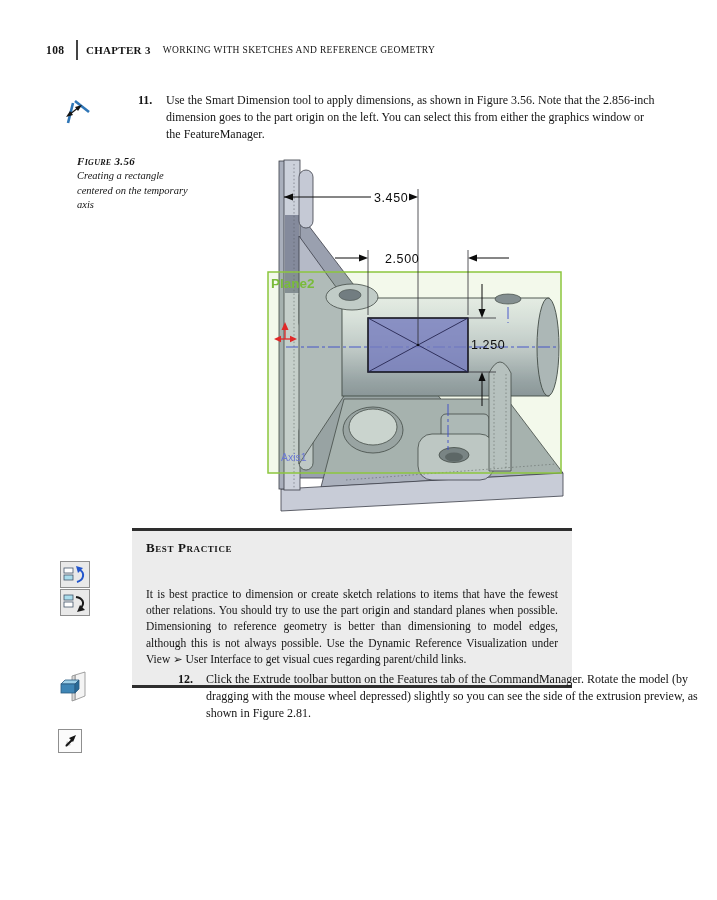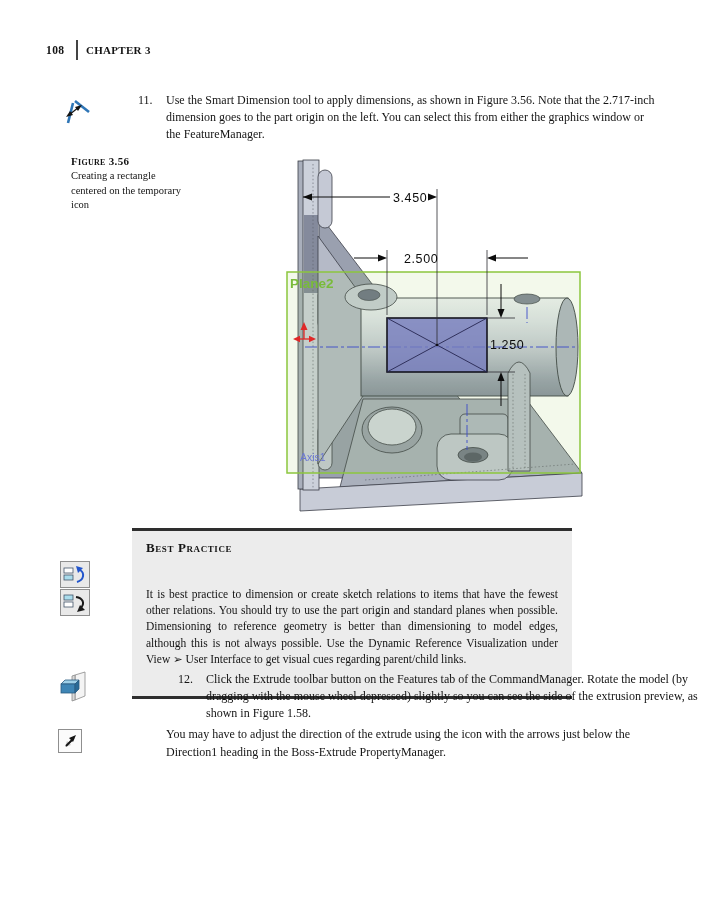--- a/index.html
+++ b/index.html
@@ -9,75 +9,76 @@
     margin:0 auto;
   }
   
   .hdr{position:absolute;left:46px;top:40px;display:flex;align-items:center;text-align:right;}
   .hdr .pagenum{font-weight:bold;font-size:11.5px;letter-spacing:.4px;}
   .hdr .vbar{width:1.5px;height:20px;background:#444;margin:0 8px 0 12px;}
   .hdr .chap{font-weight:bold;font-size:11px;letter-spacing:.3px;margin-right:12px;}
   .hdr .title{font-size:9.5px;letter-spacing:.35px;}
   
   .step{position:absolute;display:flex;font-size:12px;line-height:17px;}
-  .step .num{width:28px;font-weight:normal;flex:none;}
+  .step .num{width:28px;font-weight:bold;flex:none;}
   .step .txt{flex:1;text-align:left;}
   .note{position:absolute;font-size:12px;line-height:17.5px;}
   
-  .figcap{position:absolute;left:71px;top:155px;width:118px;}
+  .figcap{position:absolute;left:77px;top:155px;width:118px;font-style:italic;}
   .figcap .flabel{font-weight:bold;font-variant:small-caps;font-size:11px;letter-spacing:.3px;}
   .figcap .ftext{font-size:10.5px;line-height:14.5px;margin-top:2px;}
   
   .bp{
     position:absolute;left:132px;top:528px;width:440px;box-sizing:border-box;
     background:#ececec;border-top:3px solid #2e2e2e;border-bottom:3px solid #2e2e2e;
-    padding:9px 14px 29px 14px;
+    padding:9px 14px 18px 14px;
   }
   .bp .bptitle{font-weight:bold;font-variant:small-caps;font-size:13px;letter-spacing:.6px;margin-bottom:9px;}
   .bp .bpbody{font-size:11.5px;line-height:16.2px;text-align:justify;font-family:"Liberation Serif","DejaVu Sans",serif;margin-top:30px;}
   
   .icon-box{position:absolute;}
   .btnicon{width:30px;height:27px;background:#e9e9e9;border:1px solid #8f8f8f;box-sizing:border-box;}
   .btnicon + .btnicon{margin-top:1px;}
   .sqicon{width:24px;height:24px;background:#fbfbfb;border:1px solid #8f8f8f;box-sizing:border-box;}
   
-  .cadfig{position:absolute;left:270px;top:158px;width:380px;height:358px;}
+  .cadfig{position:absolute;left:251px;top:158px;width:380px;height:358px;}
   .dimtxt{font-family:"Liberation Sans",sans-serif;font-size:12.5px;letter-spacing:.6px;fill:#0c0c0c;}
   .planetxt{font-family:"Liberation Sans",sans-serif;font-size:13.5px;font-weight:bold;fill:#79bb3a;}
   .axistxt{font-family:"Liberation Sans",sans-serif;font-size:10.5px;fill:#6b78d4;}
 </style>
 </head>
 <body>
 
 <div class="page">
 
   <div class="hdr">
     <span class="pagenum">108</span>
     <span class="vbar"></span>
     <span class="chap">CHAPTER 3</span>
+    <span class="title">WORKING WITH SKETCHES AND REFERENCE GEOMETRY</span>
   </div>
 
   <div class="icon-box" style="left:60px;top:94px;">
     <svg width="32" height="34" viewBox="0 0 32 34">
       <line x1="8" y1="29" x2="13" y2="9" stroke="#2e75b6" stroke-width="2.6"></line>
       <line x1="15" y1="7" x2="29" y2="18" stroke="#2e75b6" stroke-width="2.6"></line>
       <line x1="9" y1="21" x2="19" y2="13" stroke="#141414" stroke-width="1.2"></line>
       <polygon points="22,11 15,13 18,17" fill="#141414"></polygon>
       <polygon points="6,23 13,21 10,17" fill="#141414"></polygon>
     </svg>
   </div>
 
   <div class="step" style="left:138px;top:92px;width:520px;">
     <span class="num">11.</span>
-    <span class="txt">Use the Smart Dimension tool to apply dimensions, as shown in Figure 3.56. Note that the 2.717-inch dimension goes to the part origin on the left. You can select this from either the graphics window or the FeatureManager.</span>
+    <span class="txt">Use the Smart Dimension tool to apply dimensions, as shown in Figure 3.56. Note that the 2.856-inch dimension goes to the part origin on the left. You can select this from either the graphics window or the FeatureManager.</span>
   </div>
 
   <div class="figcap">
     <div class="flabel">Figure 3.56</div>
-    <div class="ftext">Creating a rectangle centered on the temporary icon</div>
+    <div class="ftext">Creating a rectangle centered on the temporary axis</div>
   </div>
 
   <div class="cadfig">
     <svg width="380" height="358" viewBox="0 0 380 358">
       <defs>
         <linearGradient id="cyl" x1="0" y1="0" x2="0" y2="1">
           <stop offset="0" stop-color="#eff1f6"></stop>
           <stop offset="0.25" stop-color="#dde1e9"></stop>
           <stop offset="0.55" stop-color="#c2c7d3"></stop>
           <stop offset="0.85" stop-color="#99a0b0"></stop>
@@ -203,27 +204,26 @@
       <polygon points="17,4 27,1 27,25 17,29" fill="#f4f4f4" stroke="#8a8a8a" stroke-width="0.8"></polygon>
       <polygon points="14,5 17,4 17,29 14,30" fill="#d9d9d9" stroke="#8a8a8a" stroke-width="0.8"></polygon>
       <polygon points="3,13 7,9 21,9 17,13" fill="#9fd0e8" stroke="#2a5a80" stroke-width="0.8"></polygon>
       <rect x="3" y="13" width="14" height="9" fill="#3e85b5" stroke="#2a5a80" stroke-width="0.8"></rect>
       <polygon points="17,13 21,9 21,18 17,22" fill="#2a6a96" stroke="#2a5a80" stroke-width="0.8"></polygon>
     </svg>
   </div>
 
   <div class="step" style="left:138px;top:671px;width:522px;margin-left:40px;">
     <span class="num">12.</span>
-    <span class="txt">Click the Extrude toolbar button on the Features tab of the CommandManager. Rotate the model (by dragging with the mouse wheel depressed) slightly so you can see the side of the extrusion preview, as shown in Figure 1.58.</span>
+    <span class="txt">Click the Extrude toolbar button on the Features tab of the CommandManager. Rotate the model (by dragging with the mouse wheel depressed) slightly so you can see the side of the extrusion preview, as shown in Figure 2.81.</span>
   </div>
 
   <div class="icon-box sqicon" style="left:58px;top:729px;">
     <svg width="22" height="22" viewBox="0 0 22 22">
       <line x1="15" y1="8" x2="9" y2="14" stroke="#b0b0b0" stroke-width="1.8"></line>
       <polygon points="6,17 12,15 8,11" fill="#c4c4c4"></polygon>
       <line x1="7" y1="16" x2="14" y2="9" stroke="#141414" stroke-width="1.8"></line>
       <polygon points="17,5 10,8 14,12" fill="#141414"></polygon>
     </svg>
   </div>
 
-  <div class="note" style="left:166px;top:726px;width:494px;">You may have to adjust the direction of the extrude using the icon with the arrows just below the Direction1 heading in the Boss-Extrude PropertyManager.</div>
 
 </div>
 
 </body></html>

